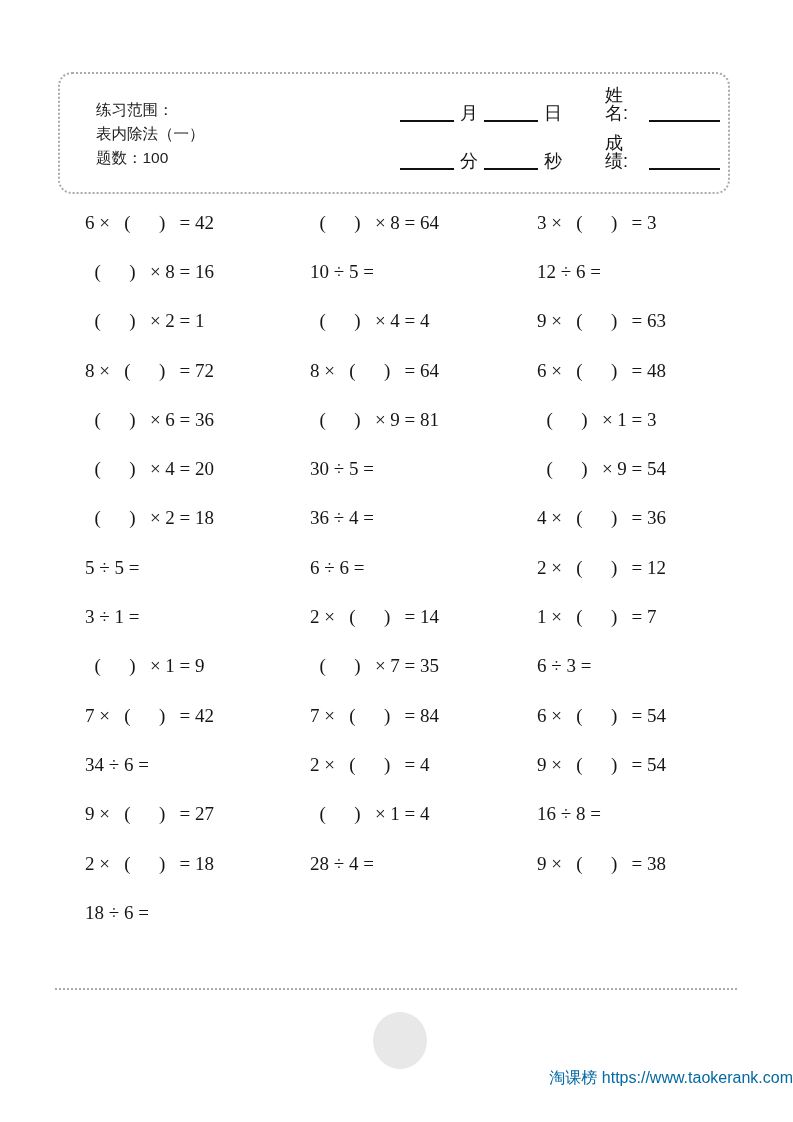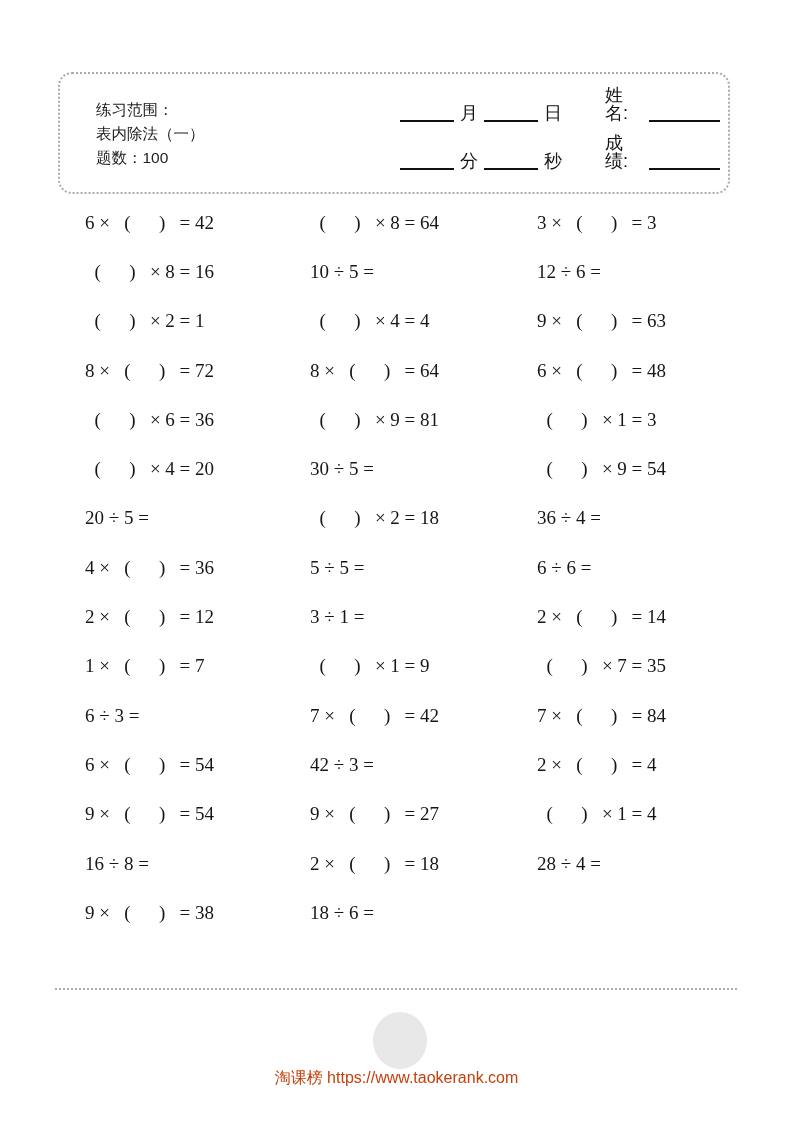--- a/index.html
+++ b/index.html
@@ -26,22 +26,22 @@
             display:grid;grid-template-columns:225px 227px 198px;grid-auto-rows:49.3px;
             align-items:center;
             font-family:"Liberation Serif", serif;font-size:19px;color:#161616;}
   .problem{white-space:pre;}
 
   
   .divider{position:absolute;left:55px;top:988px;width:682px;height:0;
            border-top:2px dotted #ababab;}
   .logo-circle{position:absolute;left:373px;top:1012px;width:54px;height:57px;
                border-radius:50%;background:#e8e8e8;}
-  .footer-text{position:absolute;left:0;top:1068px;width:100%;text-align:center;
-               font-size:16px;color:#c2410c;}
+  .footer-text{position:absolute;left:0;top:1068px;width:100%;text-align:right;
+               font-size:16px;color:#0369a1;}
 </style>
 </head>
 <body>
 
 <div class="sheet">
 
   <div class="header-box">
     <div class="header-info">
       <div>练习范围：</div>
       <div>表内除法（一）</div>
@@ -80,37 +80,36 @@
     <div class="problem">9 ×   (      )   = 63</div>
     <div class="problem">8 ×   (      )   = 72</div>
     <div class="problem">8 ×   (      )   = 64</div>
     <div class="problem">6 ×   (      )   = 48</div>
     <div class="problem">  (      )   × 6 = 36</div>
     <div class="problem">  (      )   × 9 = 81</div>
     <div class="problem">  (      )   × 1 = 3</div>
     <div class="problem">  (      )   × 4 = 20</div>
     <div class="problem">30 ÷ 5 =</div>
     <div class="problem">  (      )   × 9 = 54</div>
-    <div class="problem">20 ÷ 5 =</div>
     <div class="problem">  (      )   × 2 = 18</div>
     <div class="problem">36 ÷ 4 =</div>
     <div class="problem">4 ×   (      )   = 36</div>
     <div class="problem">5 ÷ 5 =</div>
     <div class="problem">6 ÷ 6 =</div>
     <div class="problem">2 ×   (      )   = 12</div>
     <div class="problem">3 ÷ 1 =</div>
     <div class="problem">2 ×   (      )   = 14</div>
     <div class="problem">1 ×   (      )   = 7</div>
     <div class="problem">  (      )   × 1 = 9</div>
     <div class="problem">  (      )   × 7 = 35</div>
     <div class="problem">6 ÷ 3 =</div>
     <div class="problem">7 ×   (      )   = 42</div>
     <div class="problem">7 ×   (      )   = 84</div>
     <div class="problem">6 ×   (      )   = 54</div>
-    <div class="problem">42 ÷ 3 =</div>
+    <div class="problem">34 ÷ 6 =</div>
     <div class="problem">2 ×   (      )   = 4</div>
     <div class="problem">9 ×   (      )   = 54</div>
     <div class="problem">9 ×   (      )   = 27</div>
     <div class="problem">  (      )   × 1 = 4</div>
     <div class="problem">16 ÷ 8 =</div>
     <div class="problem">2 ×   (      )   = 18</div>
     <div class="problem">28 ÷ 4 =</div>
     <div class="problem">9 ×   (      )   = 38</div>
     <div class="problem">18 ÷ 6 =</div>
   </div>

